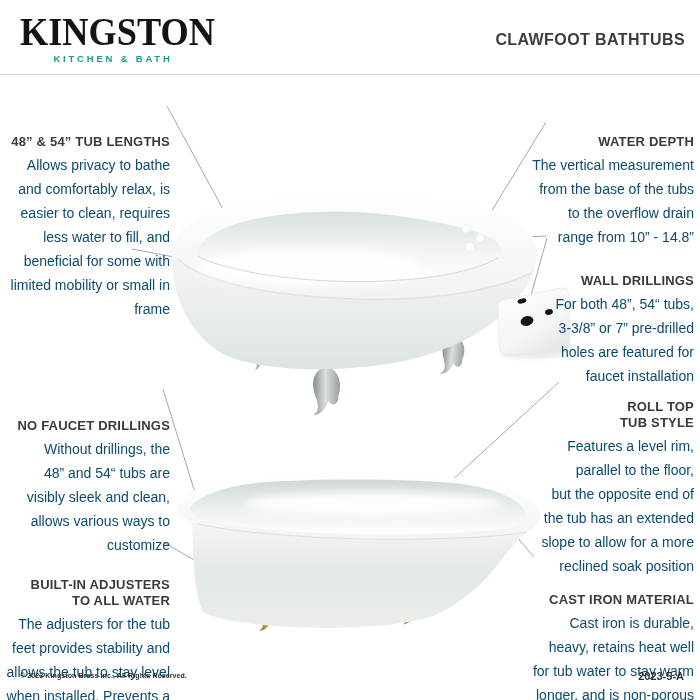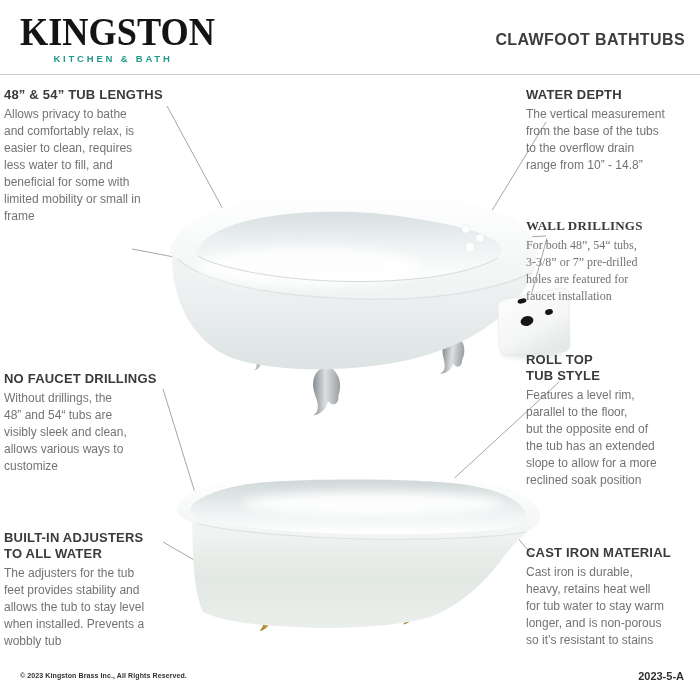--- a/index.html
+++ b/index.html
@@ -9,23 +9,23 @@
   
   .brand{position:absolute;left:20px;top:12px;width:186px;text-align:center;}
   .brand-name{font-family:"Liberation Serif",serif;font-weight:700;font-size:39px;line-height:40px;
               color:#141414;letter-spacing:0px;transform:scaleX(.93);transform-origin:left top;white-space:nowrap;}
   .brand-sub{margin-top:1px;font-size:9.5px;font-weight:700;letter-spacing:2.8px;color:#1f9a8a;}
   .page-title{position:absolute;right:15px;top:31px;font-size:16px;font-weight:700;
               letter-spacing:.4px;color:#3d3d3d;}
   .divider{position:absolute;left:0;top:74px;width:700px;height:1px;background:#cccccc;}
 
   
-  .callout{position:absolute;text-align:left;}
+  .callout{position:absolute;text-align:right;margin-top:47px;}
   .c-title{font-size:13px;font-weight:700;color:#3a3a3a;line-height:16px;letter-spacing:.2px;white-space:pre-line;}
-  .c-body{margin-top:3px;font-size:12px;color:#737373;line-height:17px;white-space:pre-line;}
+  .c-body{margin-top:3px;font-size:14px;color:#0c4a6e;line-height:24px;white-space:pre-line;}
 
   
   .lines{position:absolute;left:0;top:0;width:700px;height:700px;pointer-events:none;}
   .lines line{stroke:#9c9c9c;stroke-width:.9;}
   .illus{position:absolute;}
 
   
   .copyright{position:absolute;left:20px;top:672px;font-size:7px;font-weight:700;color:#303030;letter-spacing:.1px;}
   .doc-code{position:absolute;right:16px;top:670px;font-size:11px;font-weight:700;color:#303030;}
 </style>
@@ -195,21 +195,21 @@
 wobbly tub</div>
   </div>
 
   <div class="callout" style="left:526px;top:87px;width:168px;">
     <div class="c-title">WATER DEPTH</div>
     <div class="c-body">The vertical measurement
 from the base of the tubs
 to the overflow drain
 range from 10” - 14.8”</div>
   </div>
-  <div class="callout" style="left:526px;top:218px;width:168px;font-family:Liberation Serif, serif;">
+  <div class="callout" style="left:526px;top:226px;width:168px;">
     <div class="c-title">WALL DRILLINGS</div>
     <div class="c-body">For both 48”, 54“ tubs,
 3-3/8” or 7” pre-drilled
 holes are featured for
 faucet installation</div>
   </div>
   <div class="callout" style="left:526px;top:545px;width:168px;">
     <div class="c-title">CAST IRON MATERIAL</div>
     <div class="c-body">Cast iron is durable,
 heavy, retains heat well

